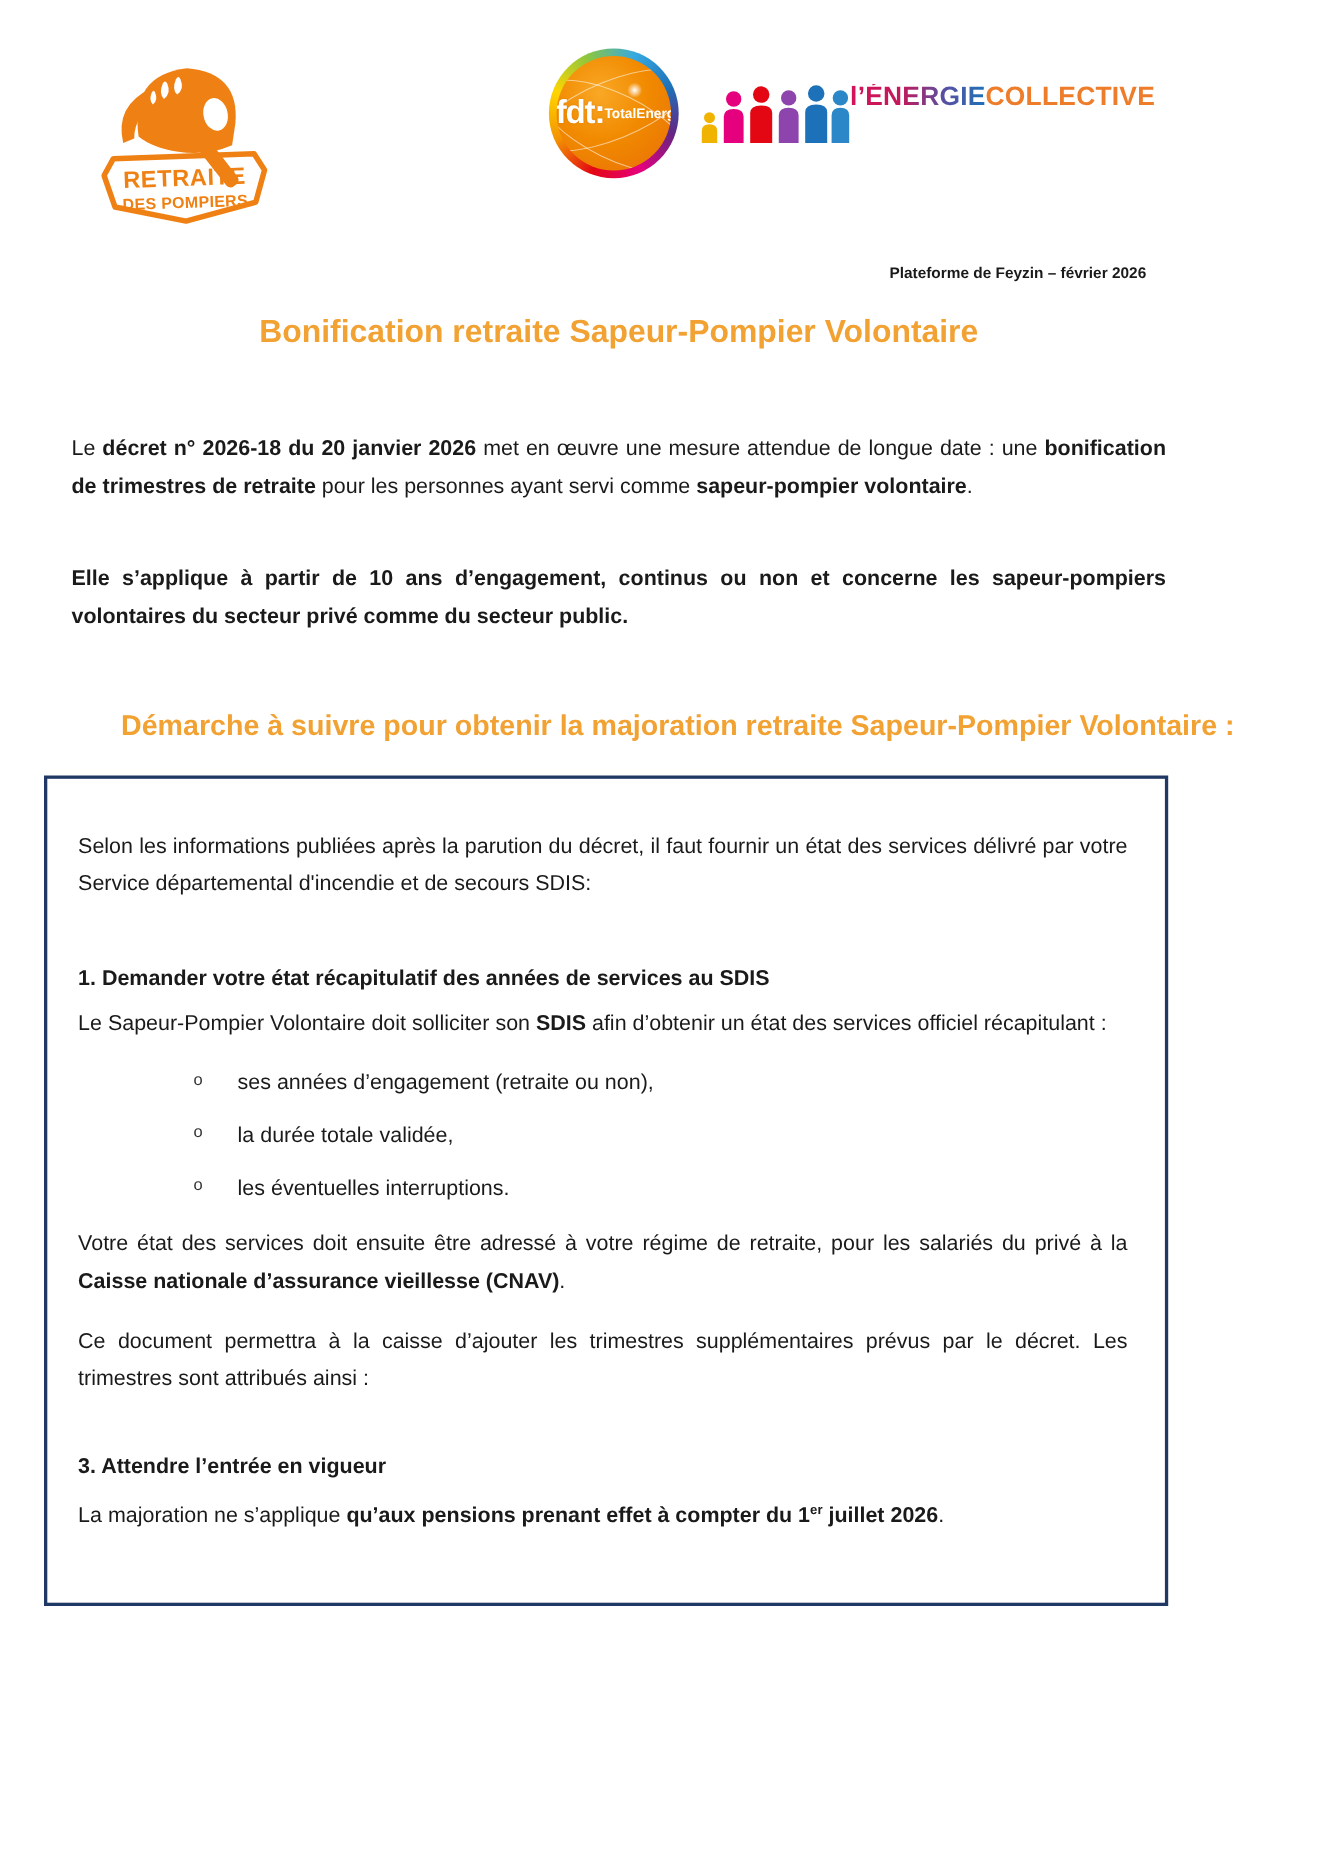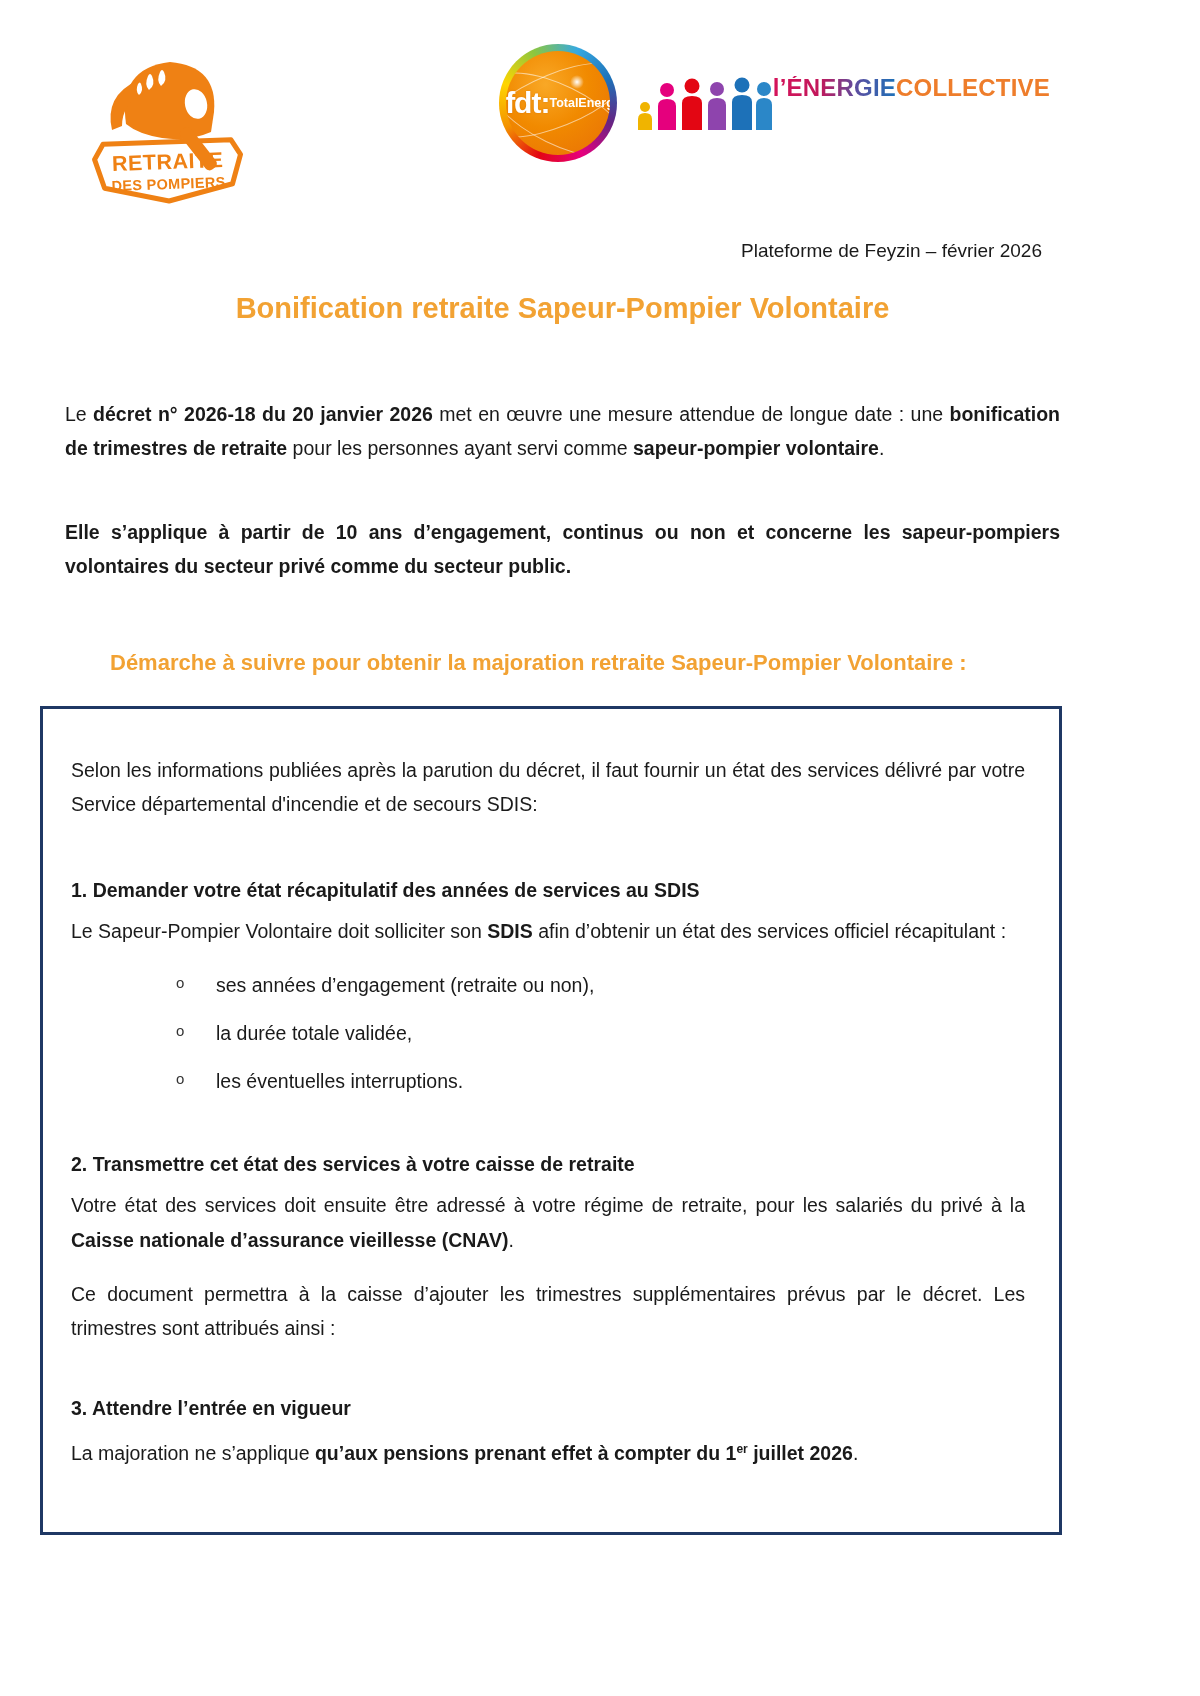--- a/index.html
+++ b/index.html
@@ -35,29 +35,29 @@
   .cfdt-sub{color:#fff;font-weight:700;font-size:12.5px;line-height:1.3;position:relative;}
   .energie-block{display:flex;flex-direction:row;align-items:flex-start;text-align:center;}
   .energie-block svg{display:block;margin-left:6px;}
   .energie-line1{font-weight:800;font-size:24px;line-height:1.02;letter-spacing:.2px;
     background:linear-gradient(90deg,#d5135a 0%,#c2185b 38%,#5b4ea0 68%,#1d71b8 100%);
     -webkit-background-clip:text;background-clip:text;color:transparent;}
   .energie-line2{font-weight:800;font-size:24px;line-height:1.02;letter-spacing:.2px;
     color:var(--collective_orange);}
 
   
-  .platform-line{text-align:right;font-weight:400;font-size:19px;margin:32px 158px 0 0;}
+  .platform-line{text-align:right;font-weight:700;font-size:14px;margin:32px 158px 0 0;}
   .doc-title{color:var(--accent_orange);font-size:29px;font-weight:700;text-align:center;
     margin:30px 140px 0 65px;}
 
   .p-intro{margin:0 140px 0 65px;text-align:justify;font-size:19.5px;line-height:1.75;}
   .p1{margin-top:72px;}
   .p2{margin-top:50px;font-weight:700;}
 
-  .section-heading{color:var(--accent_orange);font-size:22px;font-weight:700;
+  .section-heading{color:var(--accent_orange);font-size:26px;font-weight:700;
     margin:66px 65px 0 110px;}
 
   
   .box{margin:30px 138px 0 40px;border:3px solid var(--box_border);
     padding:44px 34px 62px 28px;}
   .box p{font-size:19.5px;line-height:1.75;text-align:justify;}
   .box h3{font-size:19.5px;font-weight:700;}
   .step1-h{margin-top:58px;}
   .step1-body{margin-top:12px;}
   .o-list{list-style:none;margin:22px 0 0 0;padding-left:105px;}
@@ -150,21 +150,20 @@
     <p class="box-intro"><span>Selon les informations publiées après la parution du décret, il faut fournir un état des services délivré par votre Service départemental d'incendie et de secours SDIS:</span></p>
 
     <h3 class="step1-h">1. Demander votre état récapitulatif des années de services au SDIS</h3>
     <p class="step1-body"><span>Le Sapeur-Pompier Volontaire doit solliciter son </span><b>SDIS</b><span> afin d’obtenir un état des services officiel récapitulant :</span></p>
     <ul class="o-list">
       <li><span>ses années d’engagement (retraite ou non),</span></li>
       <li><span>la durée totale validée,</span></li>
       <li><span>les éventuelles interruptions.</span></li>
     </ul>
 
-    <h3 class="step2-h">2. Transmettre cet état des services à votre caisse de retraite</h3>
     <p class="step2-body1"><span>Votre état des services doit ensuite être adressé à votre régime de retraite, pour les salariés du privé à la </span><b>Caisse nationale d’assurance vieillesse (CNAV)</b><span>.</span></p>
     <p class="step2-body2"><span>Ce document permettra à la caisse d’ajouter les trimestres supplémentaires prévus par le décret. Les trimestres sont attribués ainsi :</span></p>
 
     <h3 class="step3-h">3. Attendre l’entrée en vigueur</h3>
     <p class="step3-body"><span>La majoration ne s’applique </span><b>qu’aux pensions prenant effet à compter du 1</b><b><sup>er</sup></b><b> juillet 2026</b><span>.</span></p>
   </section>
 
 </div>
 
 </body></html>

